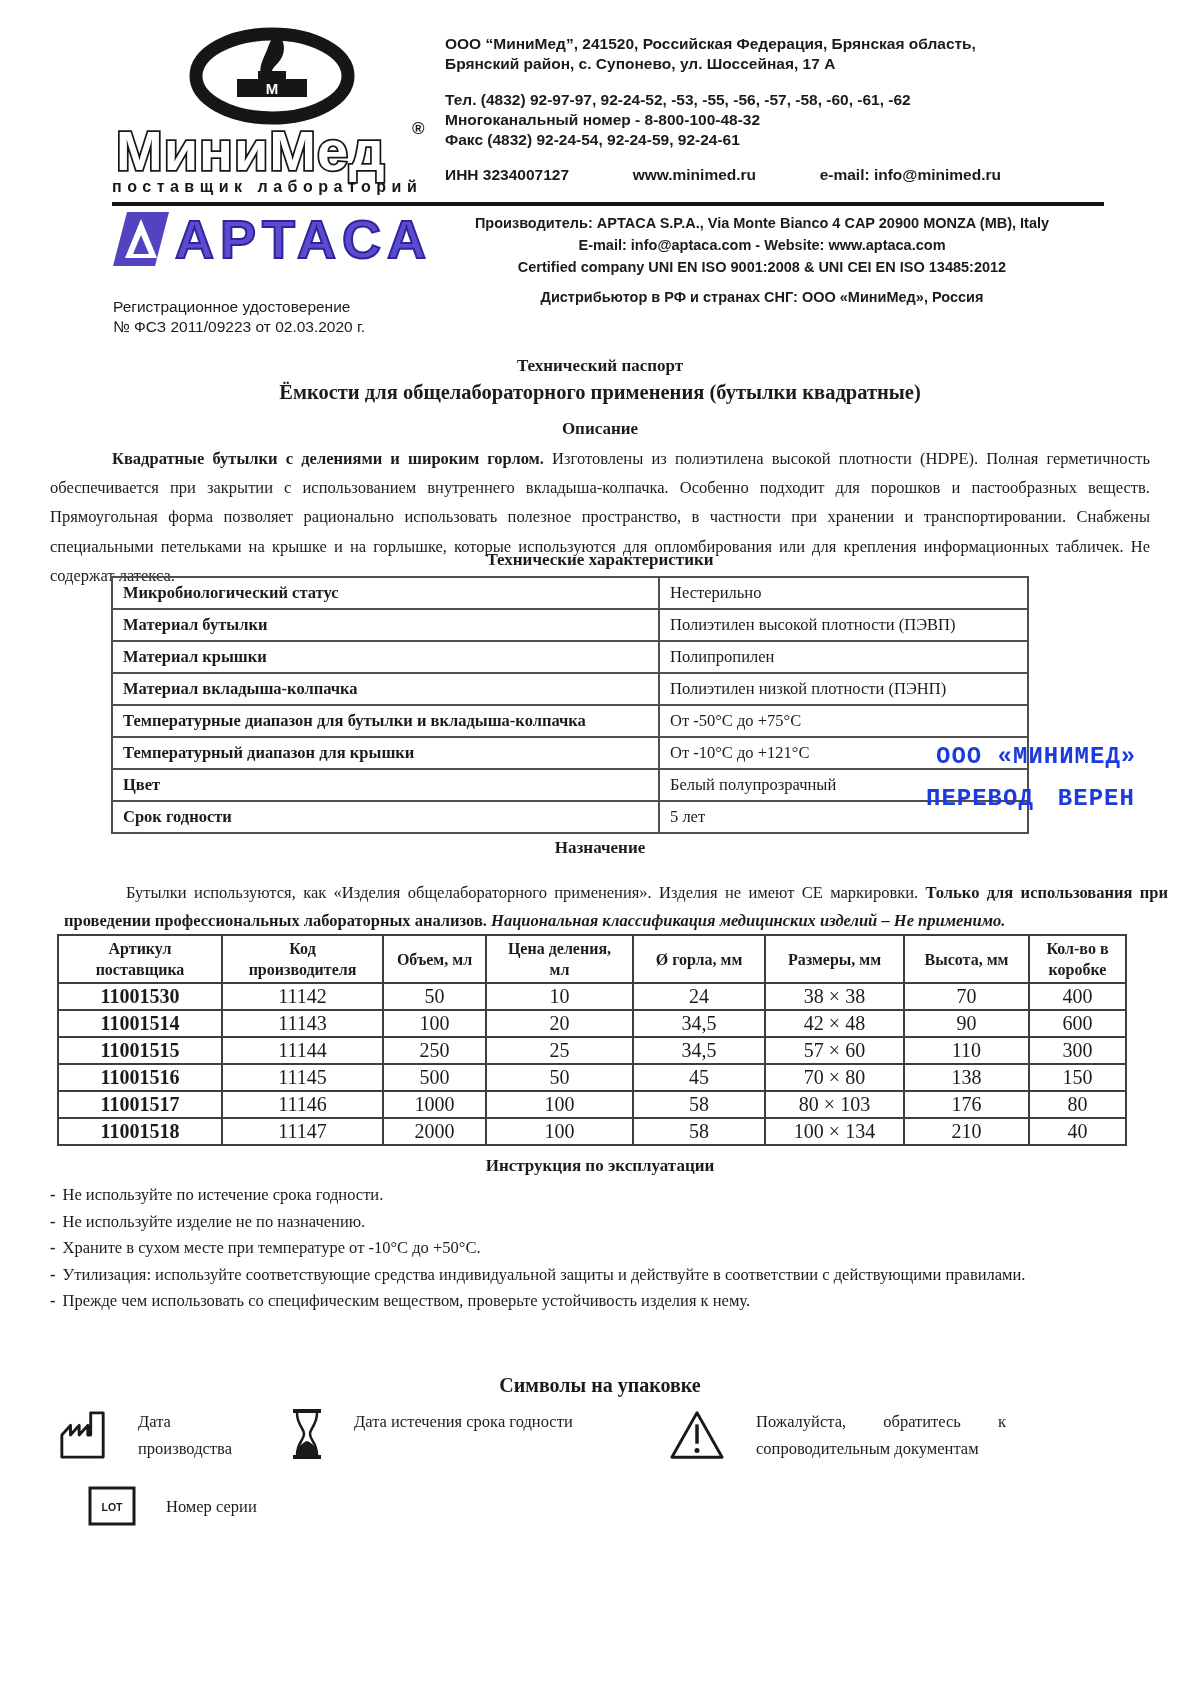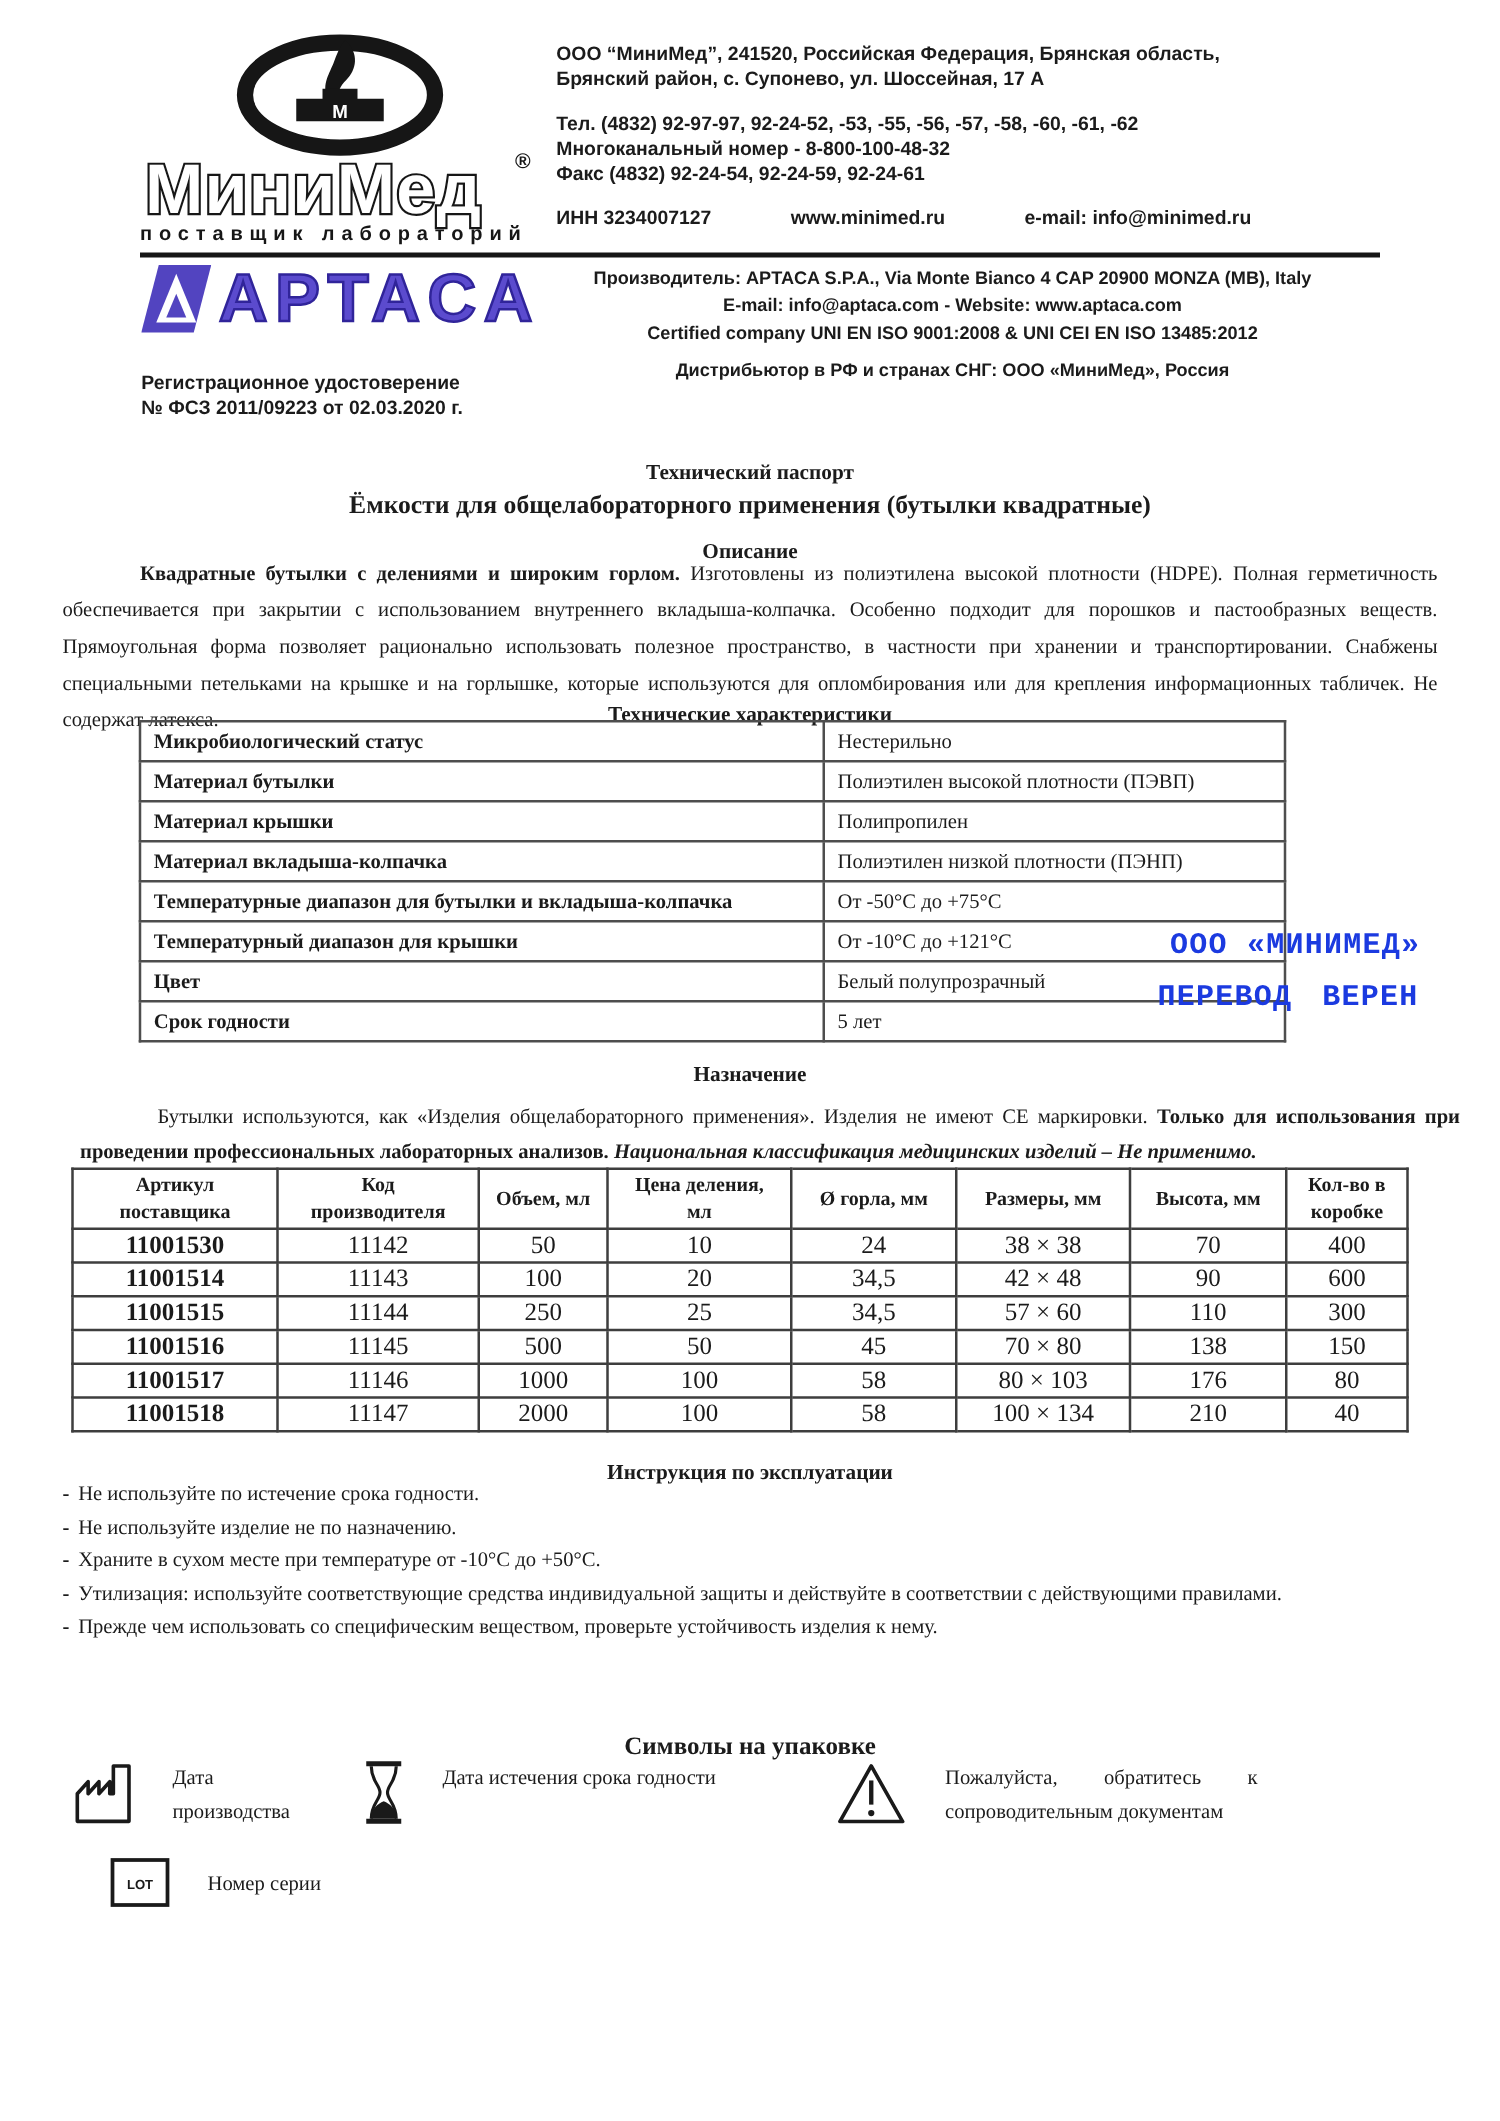--- a/index.html
+++ b/index.html
@@ -2,39 +2,39 @@
 <html><head>
 <meta charset="utf-8">
 <style>
   * { box-sizing: border-box; margin: 0; padding: 0; }
   html,body { width:1200px; height:1697px; background:#fff; color:#1b1b1b;
     font-family:"Liberation Serif", serif; position:relative; overflow:hidden; }
   .abs { position:absolute; }
   .sans { font-family:"Liberation Sans", sans-serif; }
   .b { font-weight:bold; }
   .center { text-align:center; }
-  .full { left:0; width:1200px;margin-top:12px; }
+  .full { left:0; width:1200px; }
 
   
   #minimed-logo { left:100px; top:18px; }
   #hdr-right { left:445px; top:34px; width:556px; font-weight:bold;
     font-size:15.5px; line-height:20px; }
   .hdr-gap { height:16px; }
   #inn-row { display:flex; justify-content:space-between; margin-top:15px; }
   #rule { left:112px; top:202px; width:992px; height:4px; background:#161616; }
 
   #aptaca-block { left:113px; top:210px; display:flex; align-items:center; }
   #aptaca-word { font-family:"Liberation Sans", sans-serif; font-weight:bold;
     font-size:54px; letter-spacing:6px; color:#5b4bce;
     -webkit-text-stroke:2px #30249a; line-height:56px; margin-left:6px; }
   #producer { left:462px; top:212px; width:600px; text-align:center;
     font-weight:bold; font-size:14.5px; line-height:22px; }
   #distributor { left:462px; top:289px; width:600px; text-align:center;
     font-weight:bold; font-size:14.5px; }
-  #registration { left:113px; top:297px; font-weight:bold; font-size:15.5px;
+  #registration { left:113px; top:297px; font-weight:normal; font-size:15.5px;
     line-height:20px; }
 
   
   #doc-subtitle { top:356px; font-size:17px; }
   #doc-title    { top:381px; font-size:20.5px; }
   #desc-heading { top:419px; font-size:17px; }
   #description  { top:444px; left:50px; width:1100px; font-size:16.5px;
     line-height:29.2px; text-align:justify; text-indent:62px; }
   #chars-heading{ top:550px; font-size:17px; }
 

